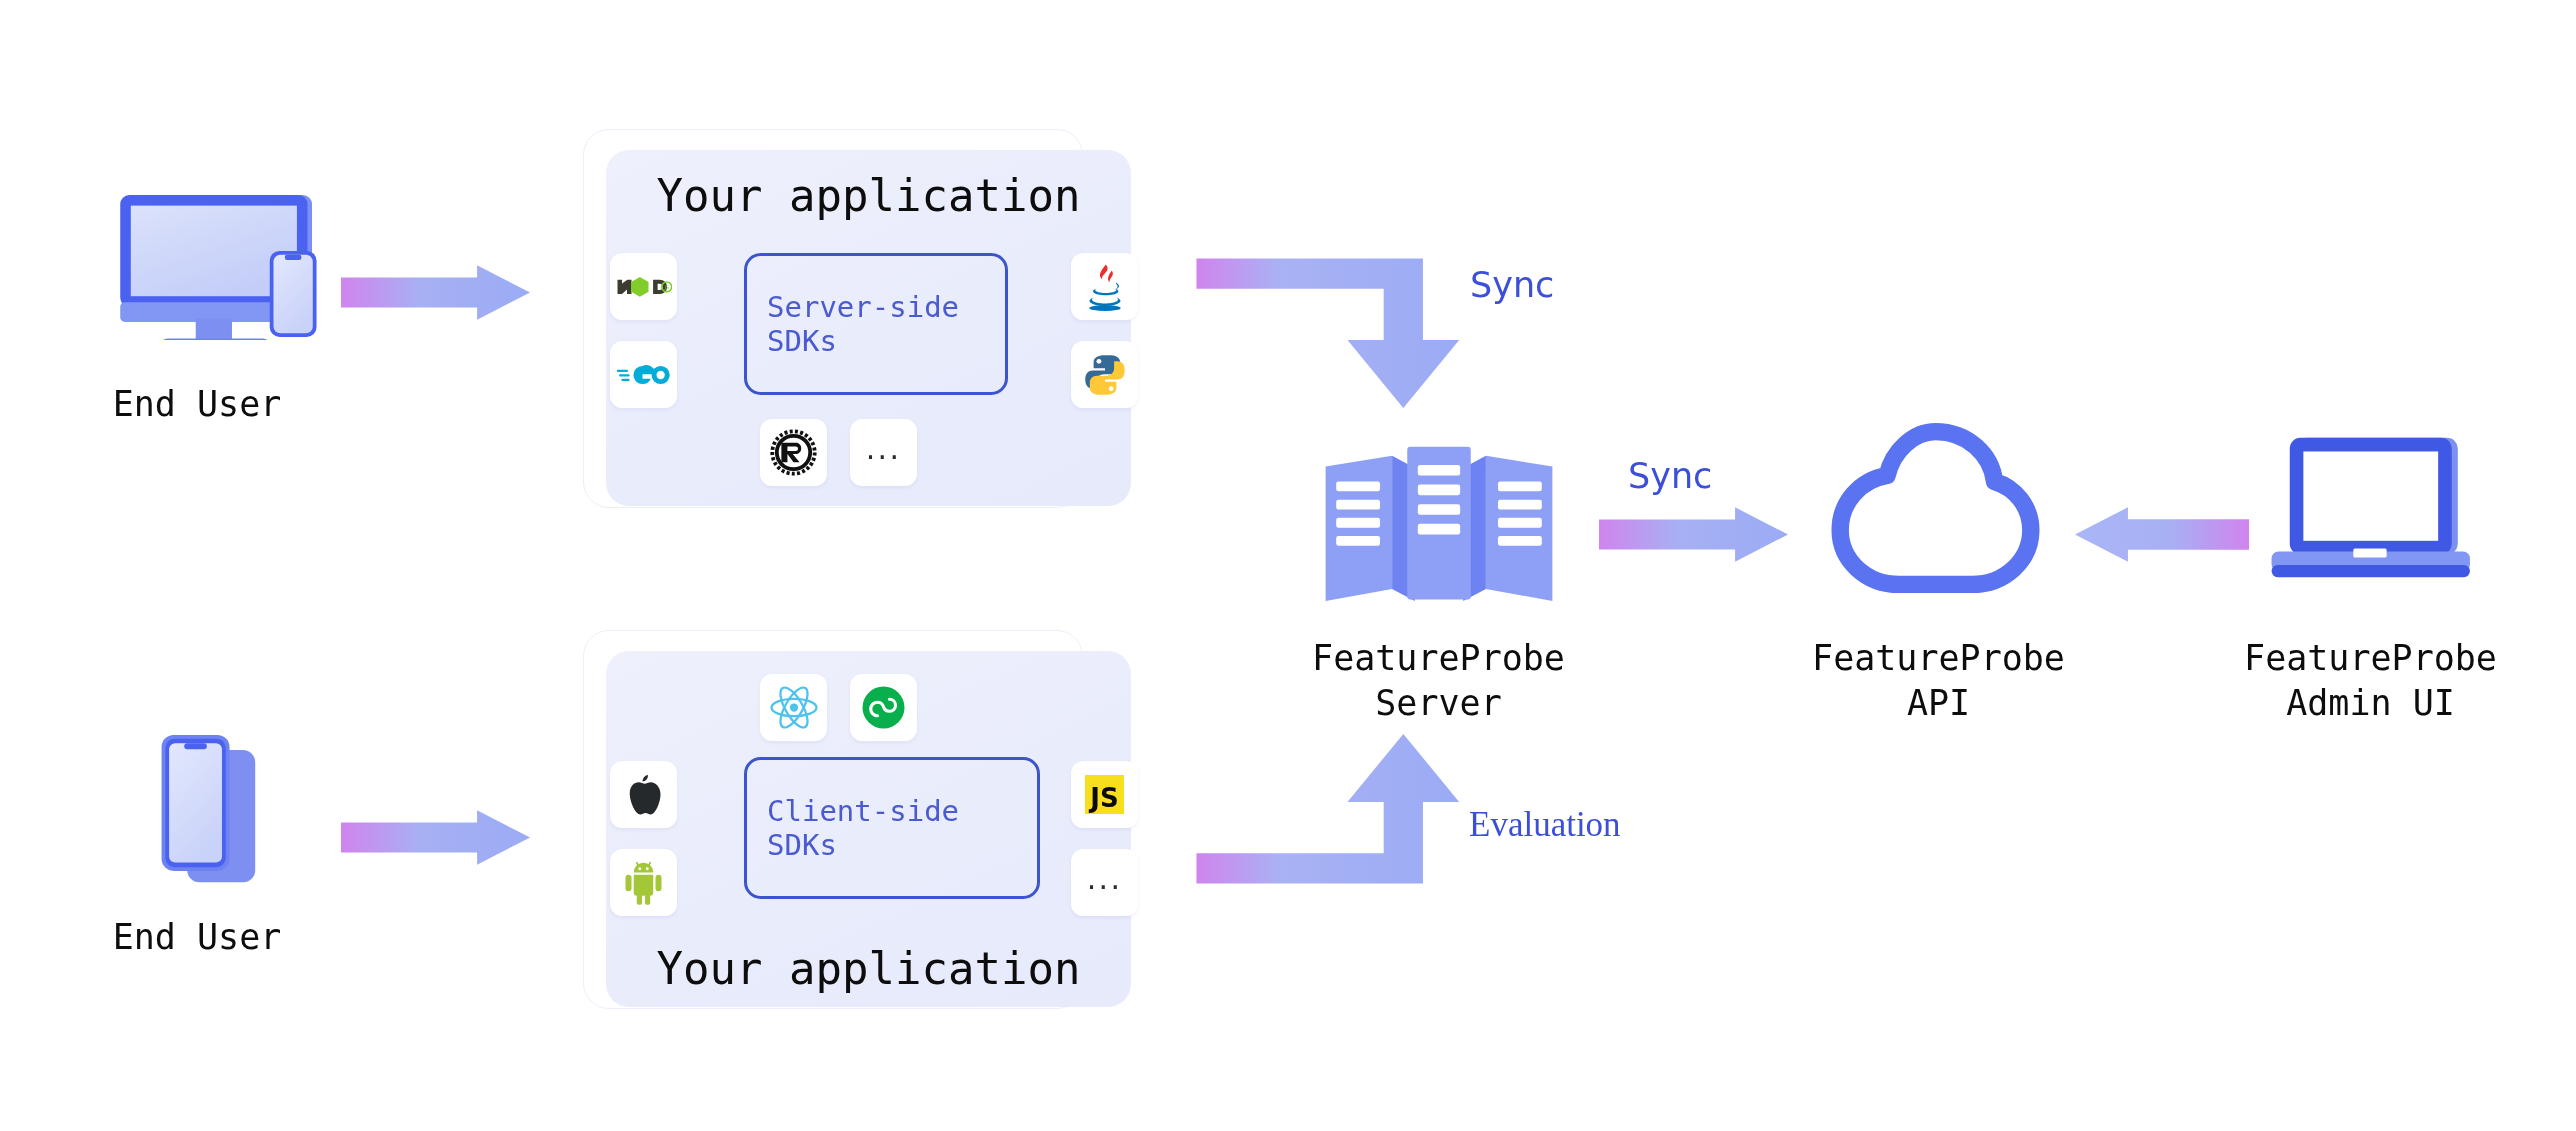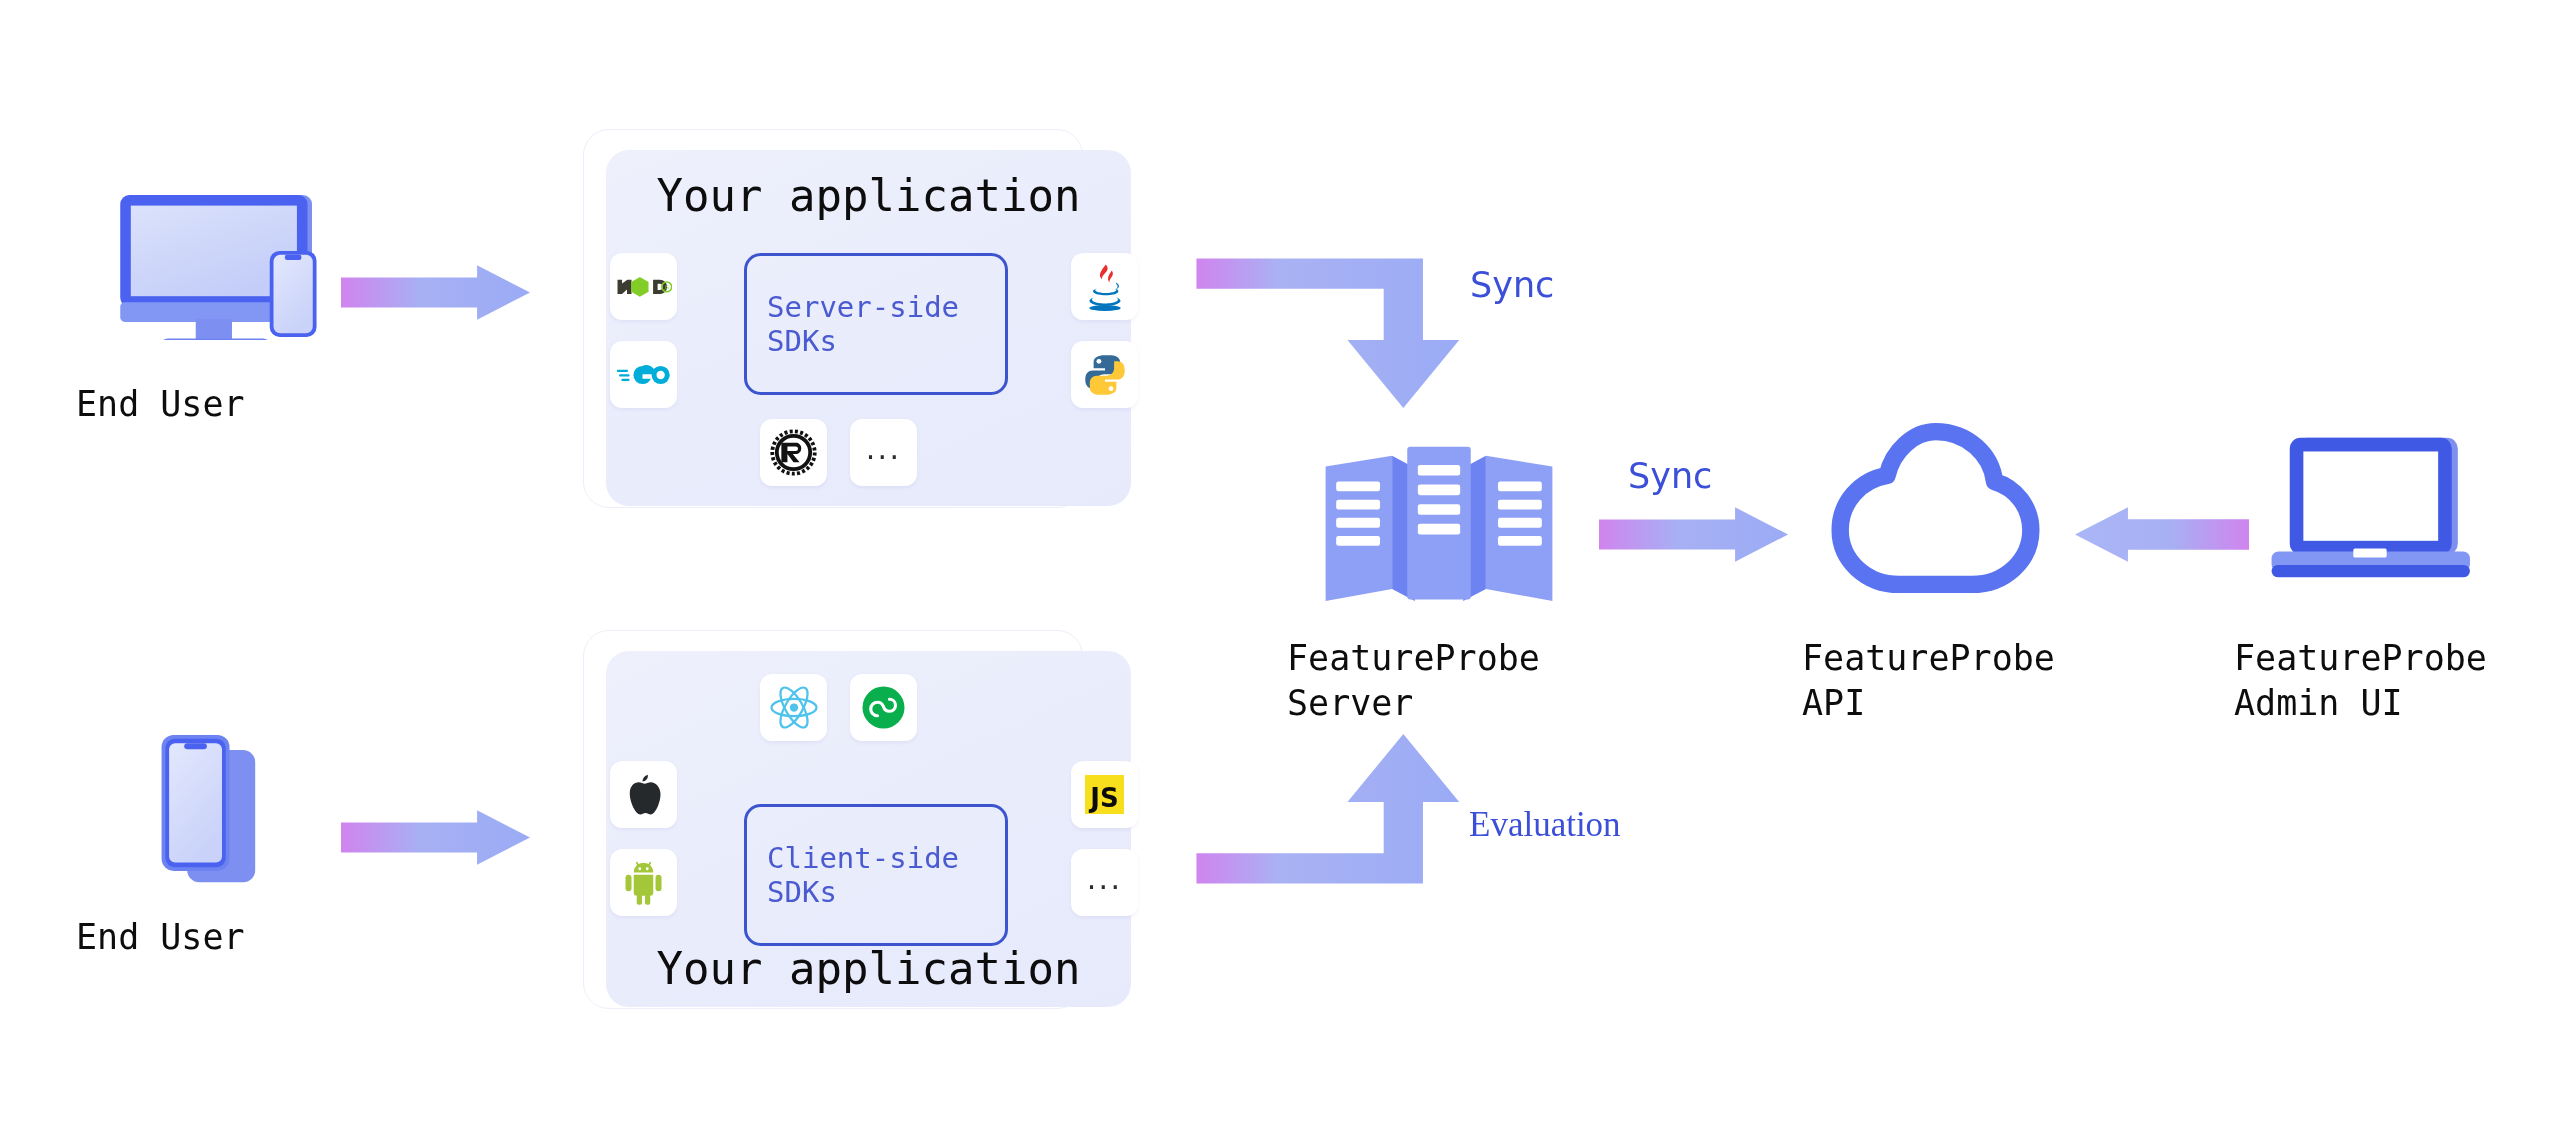--- a/index.html
+++ b/index.html
@@ -9,21 +9,21 @@
   #stage { position:relative; width:2576px; height:1131px; background:#fff; }
 
   .abs { position:absolute; }
 
   
   .node-label{
     position:absolute;
     font-family:"DejaVu Sans Mono", monospace;
     font-size:35px;
     color:#0d0d0d;
-    text-align:left;
+    text-align:center;
     line-height:1.28;
     white-space:pre-line;
     letter-spacing:0px;
   }
   .flow-label{
     position:absolute;
     font-size:35px;
     color:#3b4fd8;
     white-space:nowrap;
   }
@@ -226,21 +226,21 @@
     <svg width="189" height="55" viewBox="0 0 250 72">
       <path d="M0 16 H180 V0 L250 36 L180 72 V56 H0 Z" fill="url(#gArrowR)"></path>
     </svg>
   </div>
 
   <div class="app-ghost" style="left:583px;top:630px;width:500px;height:379px"></div>
   <div class="app-panel" style="left:606px;top:651px;width:525px;height:356px"></div>
 
   <div class="app-title" style="left:606px;top:943px;width:525px;">Your application</div>
 
-  <div class="sdk-box" style="left:744px;top:804px;width:264px;height:142px">
+  <div class="sdk-box" style="left:744px;top:757px;width:296px;height:142px">
     <span>Client-side SDKs</span>
   </div>
 
   <div class="tile" style="left:760px;top:674px">
     <svg width="50" height="45" viewBox="0 0 66 60">
       <g fill="none" stroke="#4ec3ec" stroke-width="3">
         <ellipse cx="33" cy="30" rx="30" ry="11.5"></ellipse>
         <ellipse cx="33" cy="30" rx="30" ry="11.5" transform="rotate(60 33 30)"></ellipse>
         <ellipse cx="33" cy="30" rx="30" ry="11.5" transform="rotate(120 33 30)"></ellipse>
       </g>

